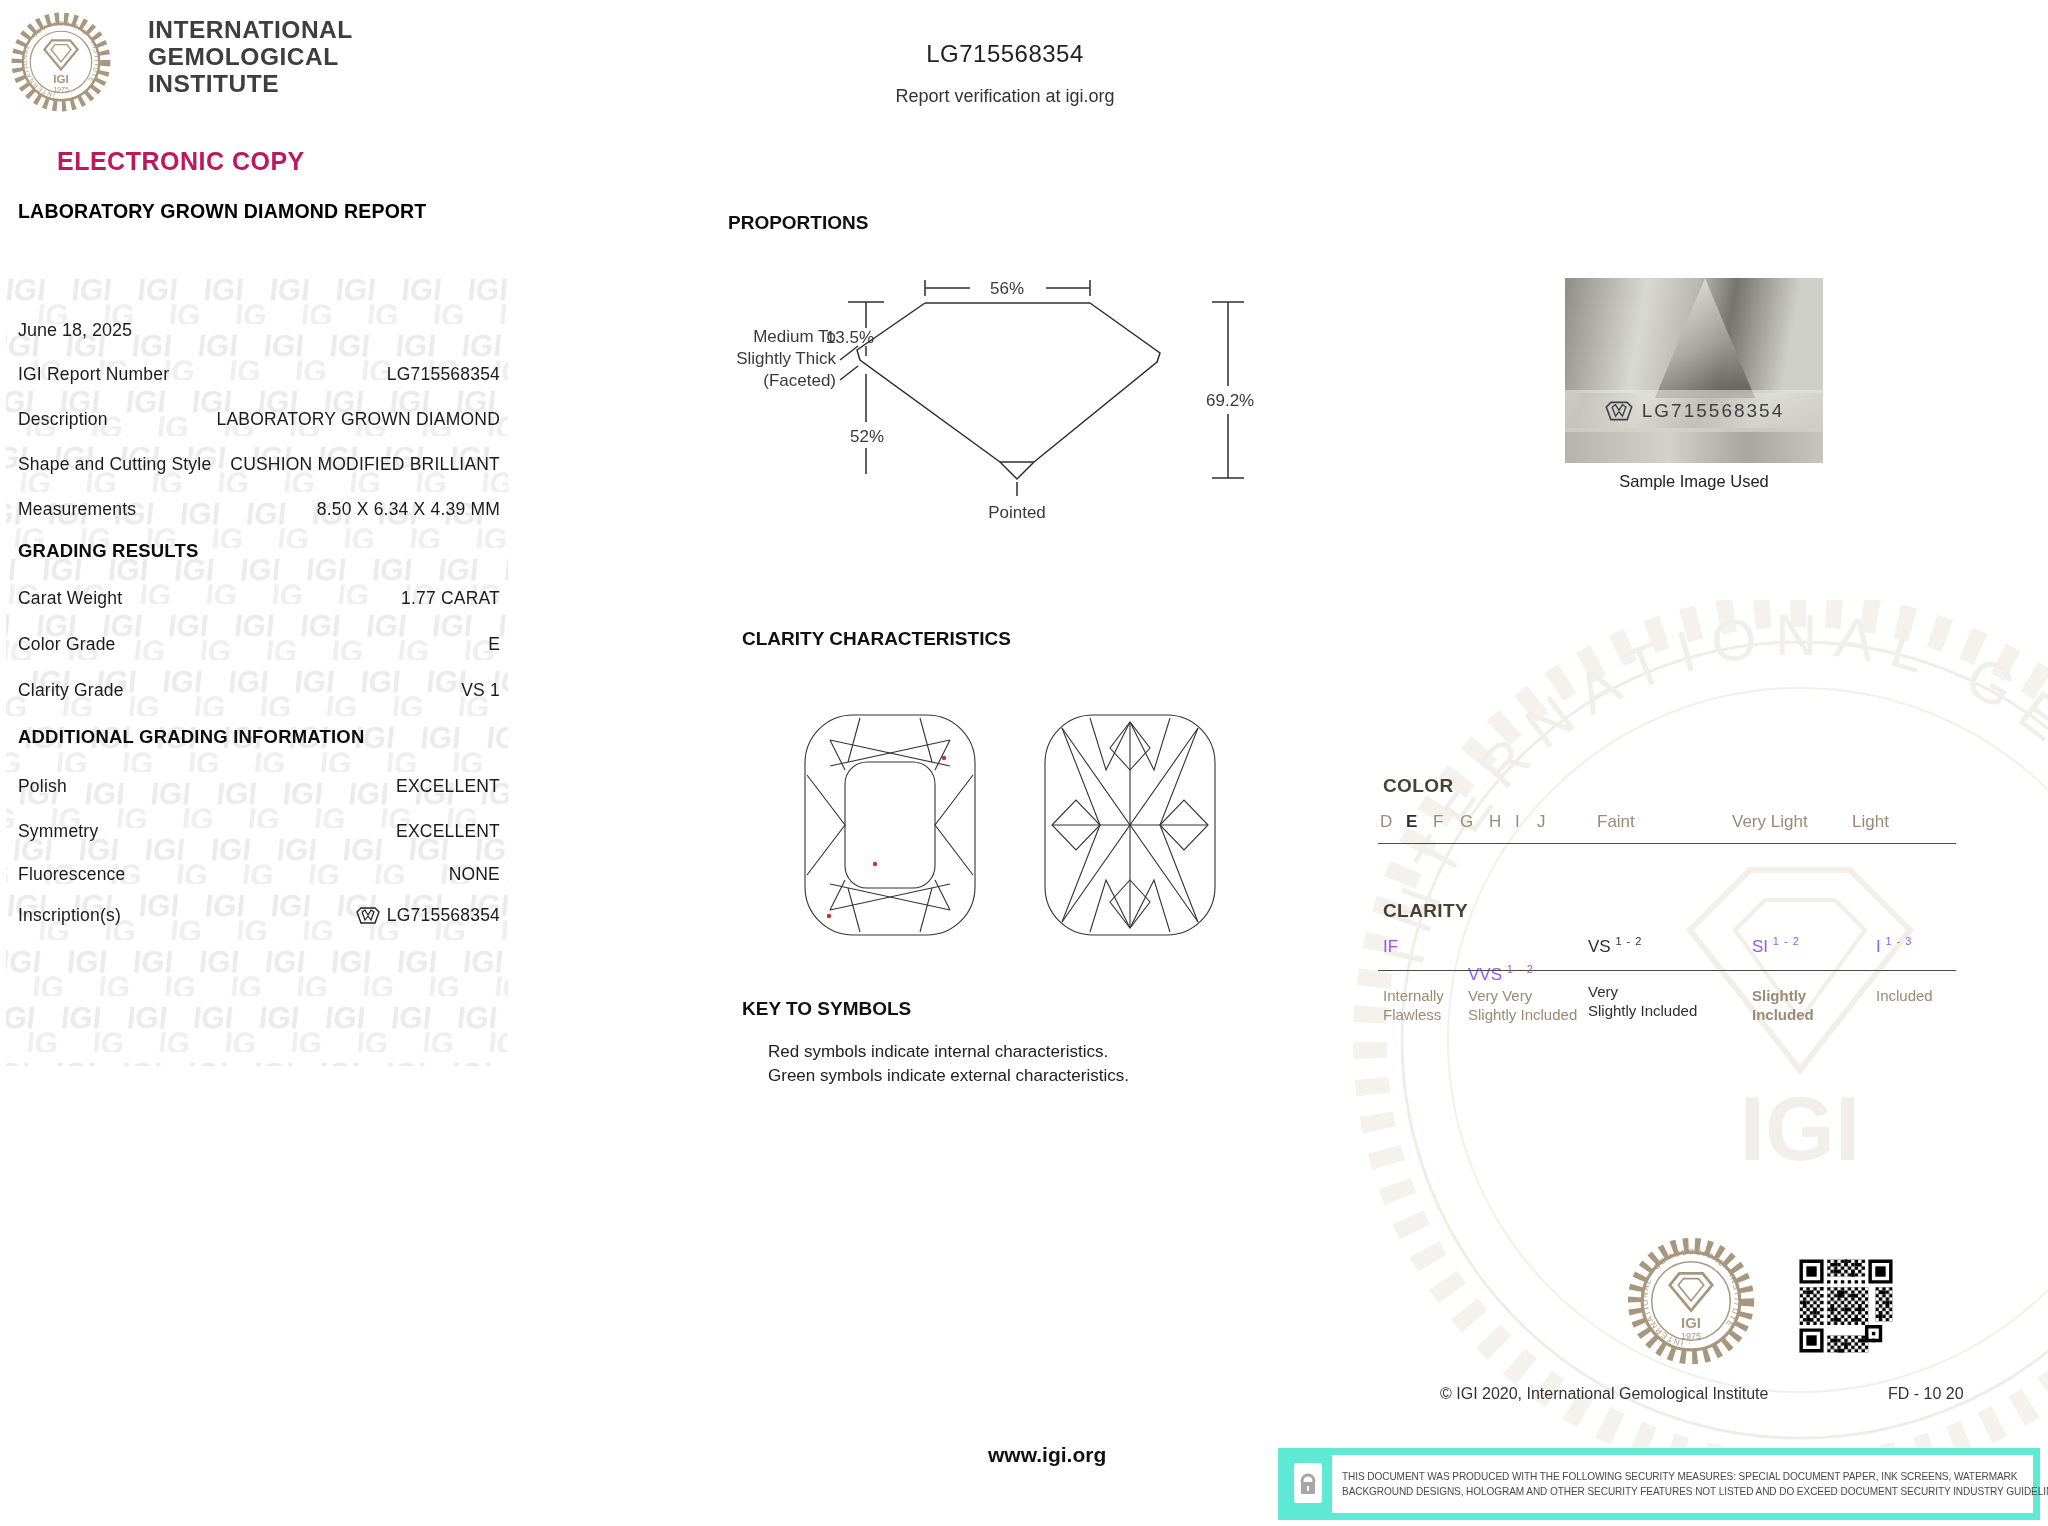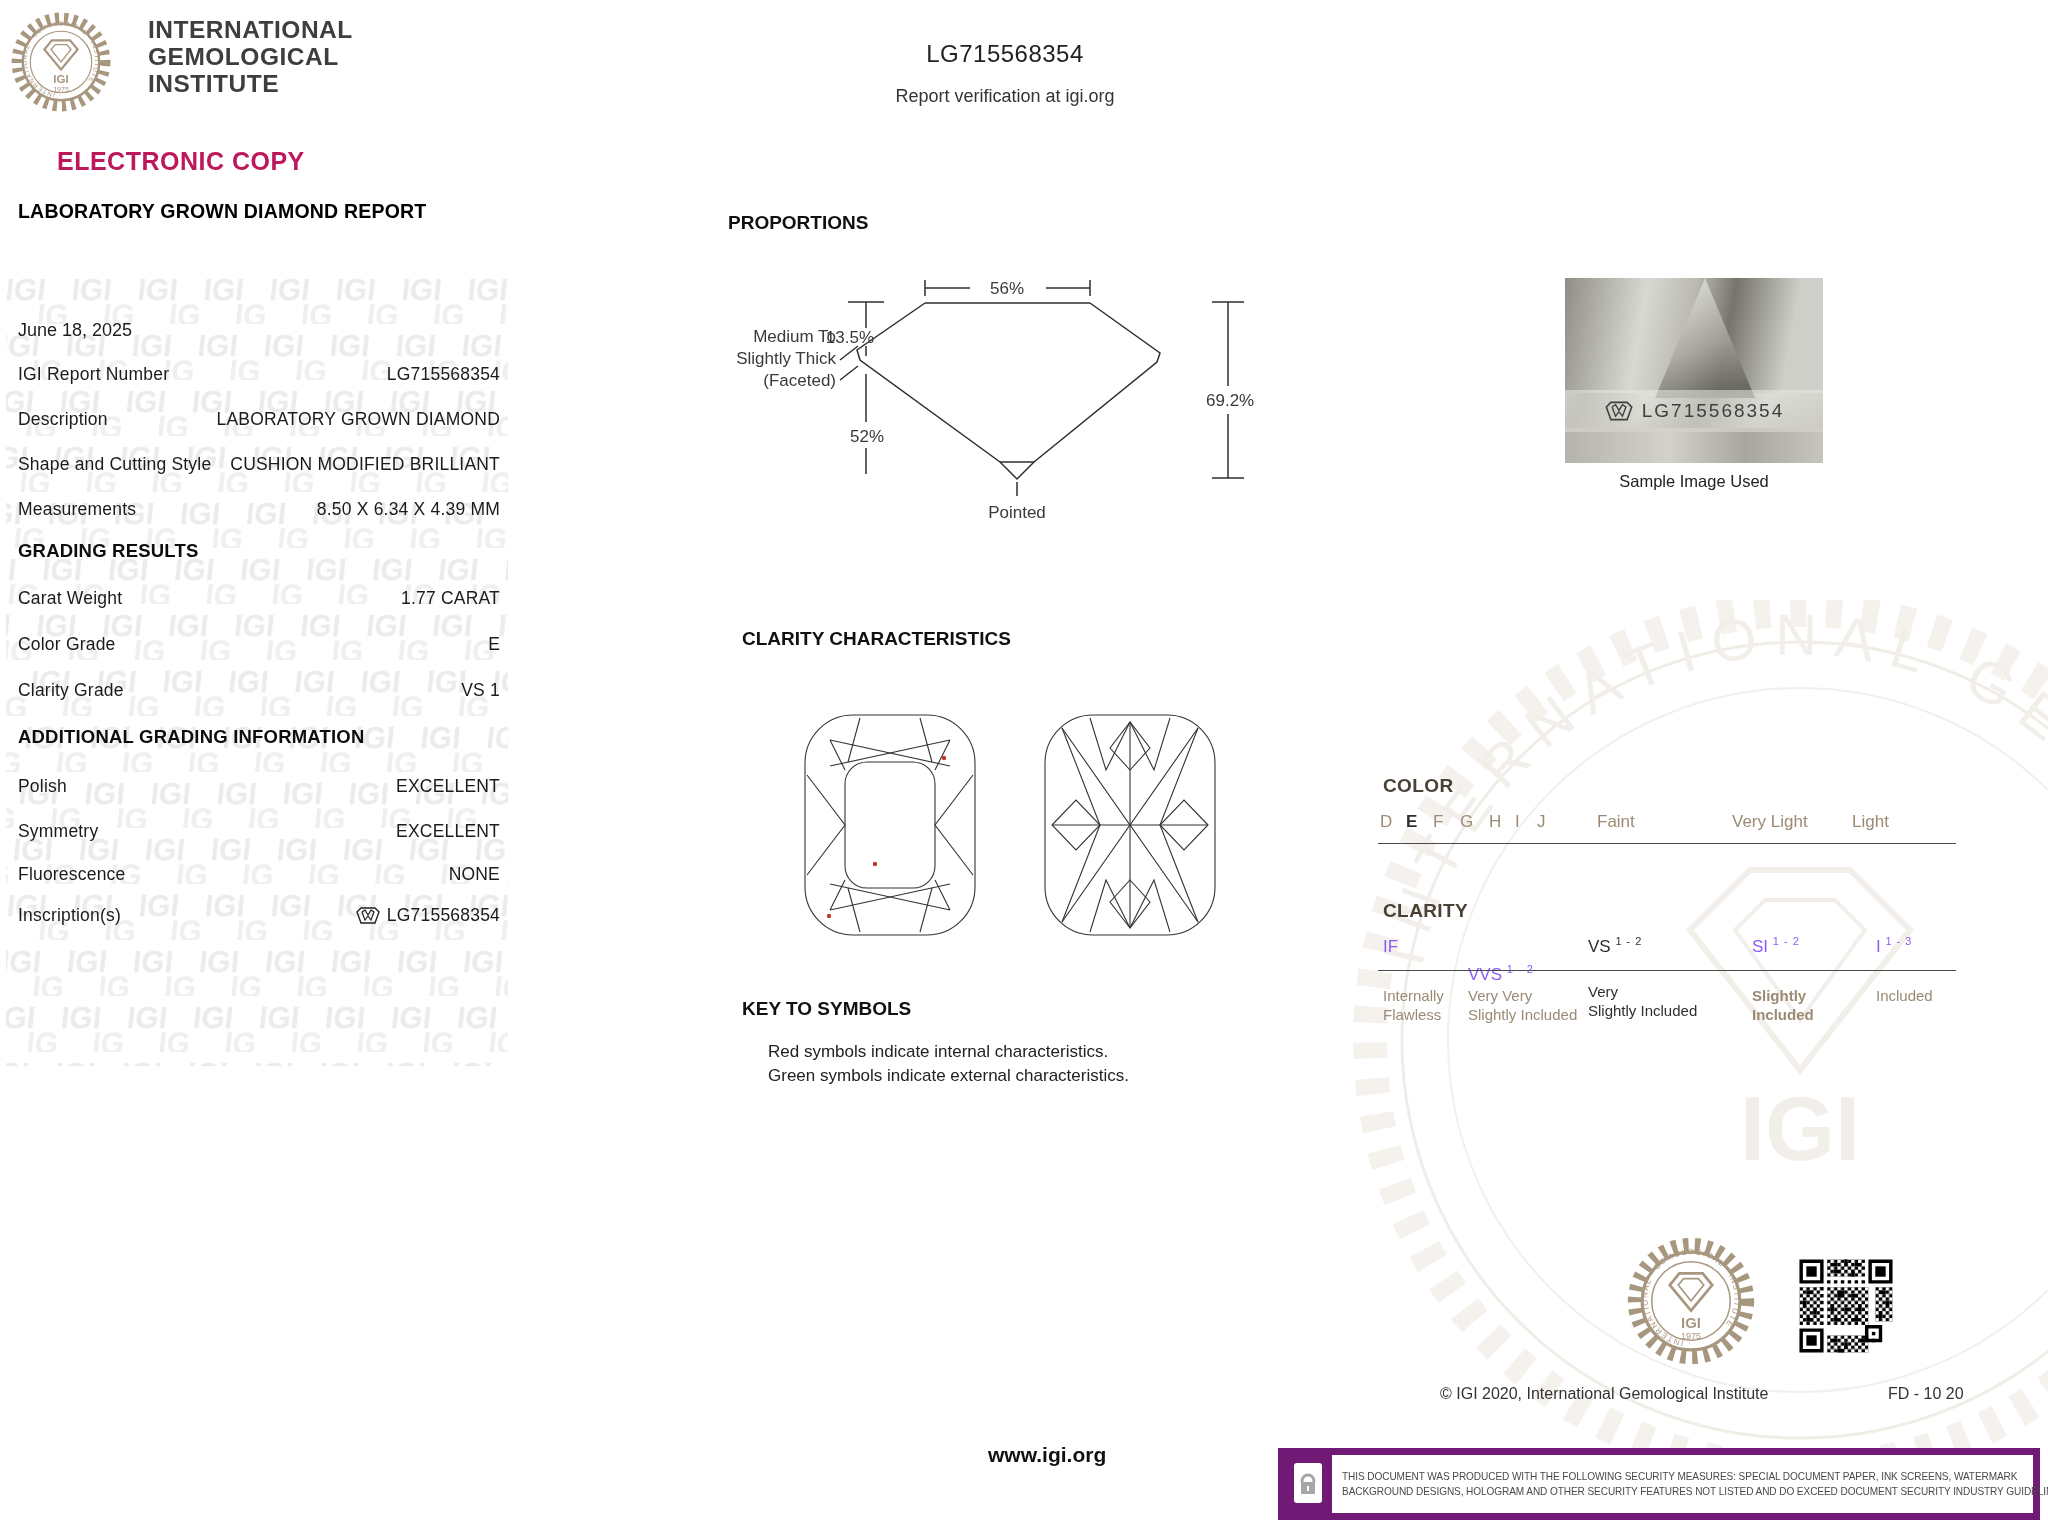--- a/index.html
+++ b/index.html
@@ -38,21 +38,21 @@
   
   .simg{position:absolute;left:1565px;top:278px;width:258px;height:185px;overflow:hidden;
         background:linear-gradient(115deg,#c8c8c2 0%,#9a9a92 22%,#d6d6d0 40%,#8c8c84 58%,#cfcfc9 75%,#b0b0a8 100%);}
   .facet{position:absolute;}
   .insc-strip{position:absolute;left:0;right:0;top:112px;height:42px;display:flex;align-items:center;
               justify-content:center;gap:8px;background:linear-gradient(180deg,rgba(235,235,230,.55),rgba(210,210,202,.75));
               font-size:19px;color:#3f3f3f;letter-spacing:2px;}
   
   .site{font-size:21px;font-weight:bold;color:#111;}
   .copyright,.formcode{font-size:16px;color:#333;}
-  .sec-strip{position:absolute;left:1278px;top:1448px;width:762px;height:72px;background:#701a75;}
+  .sec-strip{position:absolute;left:1278px;top:1448px;width:762px;height:72px;background:#5eead4;}
   .sec-inner{position:absolute;left:54px;top:7px;right:7px;bottom:7px;background:#fff;
              display:flex;flex-direction:column;justify-content:center;padding:0 10px;}
   .sec-text{font-size:10.5px;color:#4a4a4a;line-height:15px;white-space:nowrap;
             transform:scaleX(.96);transform-origin:left;letter-spacing:-.1px;}
   .wm{pointer-events:none;}
 </style>
 </head>
 <body>
 
 <div class="page">

